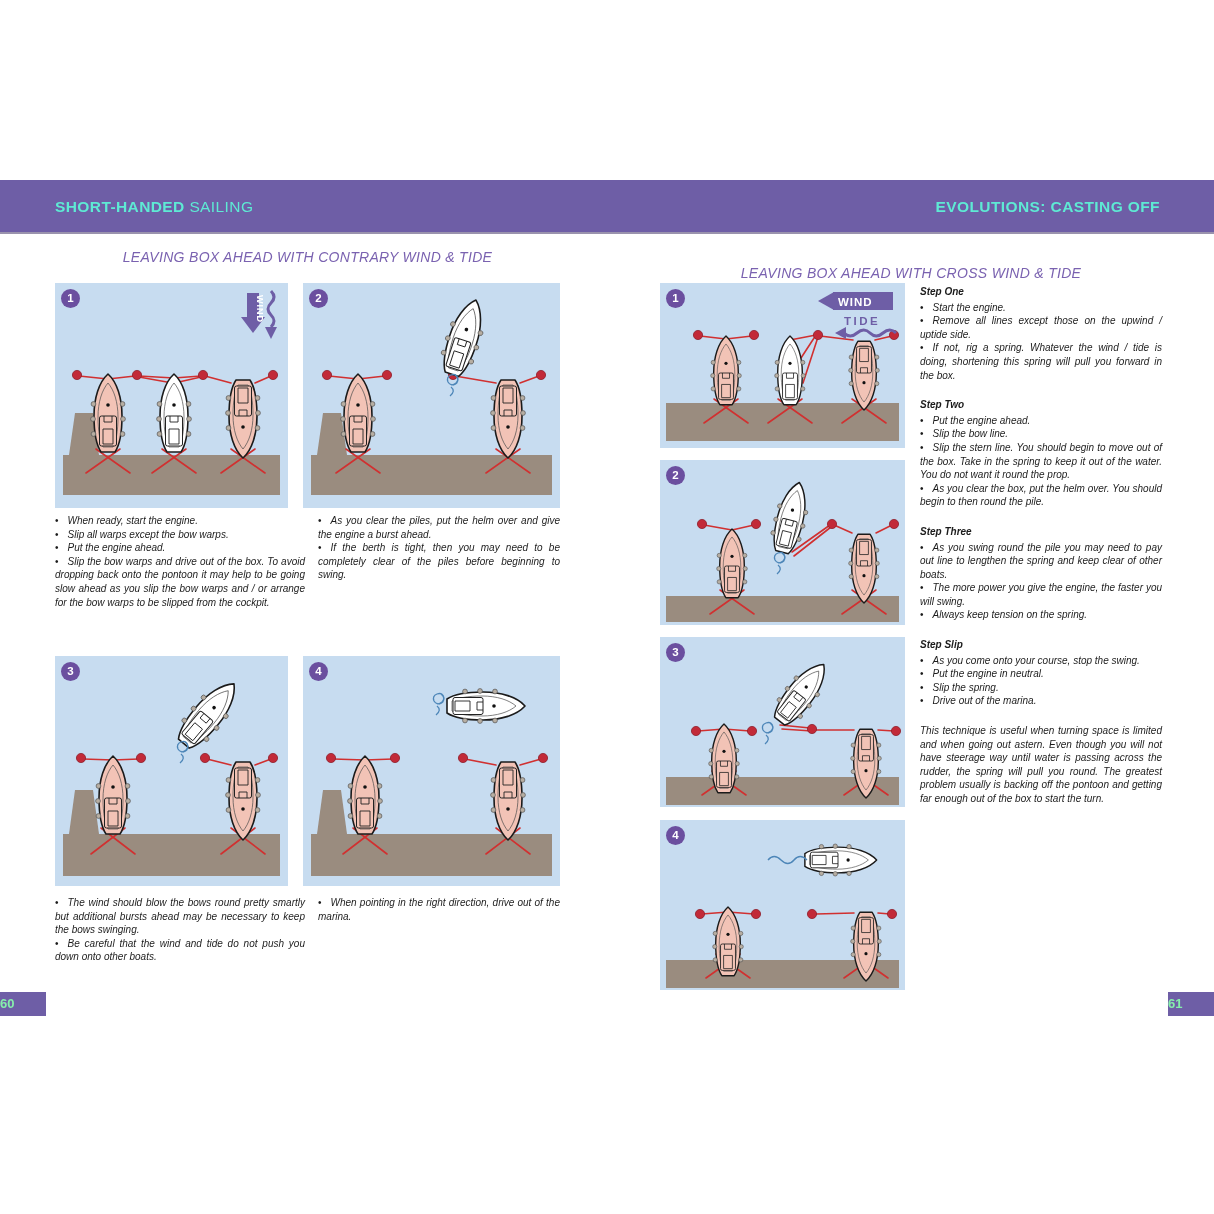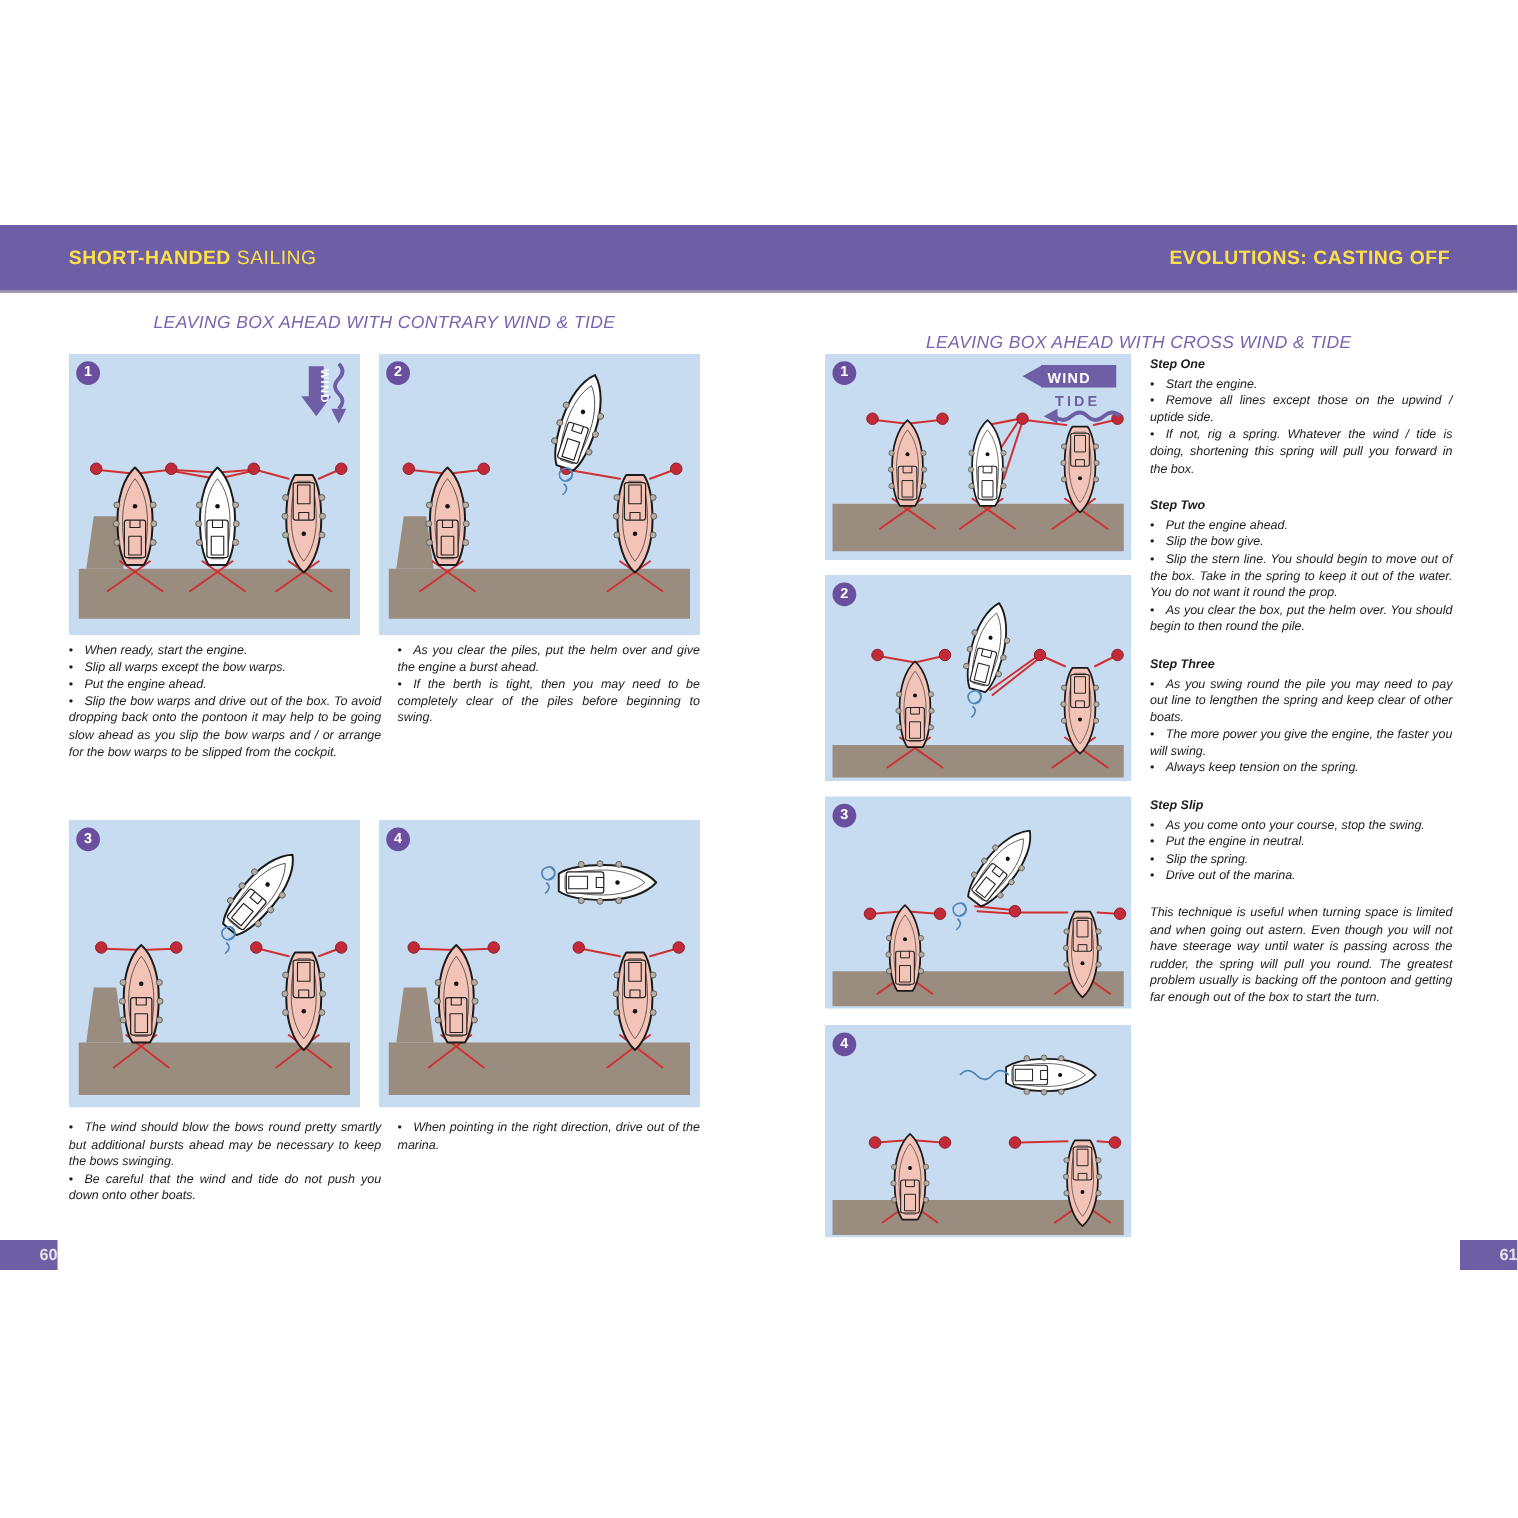--- a/index.html
+++ b/index.html
@@ -4,39 +4,39 @@
 <style>
   :root{
     --purple:#6e5ea6; --purple-deep:#6b4f9f; --title:#7a62b0;
     --panel-blue:#c7dcf0; --pontoon:#9a8c7f; --line-red:#d13030;
     --pile-red:#c22a38; --rope-blue:#4d86b8; --pink:#f2c3b6; --ink:#1c1c1c;
   }
   html,body{margin:0;padding:0;}
   body{background:#fff;font-family:"Liberation Sans", sans-serif;}
   .canvas{position:relative;width:1214px;height:1214px;background:#fff;overflow:hidden;}
   .header{position:absolute;left:0;top:180px;width:1214px;height:52px;background:var(--purple);
-          border-bottom:2px solid #9a93ad;color:#fde047;}
+          border-bottom:2px solid #9a93ad;color:#5eead4;}
   .header .h-left{position:absolute;left:55px;top:0;height:52px;line-height:54px;font-size:15.5px;letter-spacing:.4px;}
   .header .h-left b{font-weight:bold;}
   .header .h-right{position:absolute;right:54px;top:0;height:52px;line-height:54px;font-size:15.5px;font-weight:bold;letter-spacing:.4px;}
   .ptitle{position:absolute;top:249px;font-size:14px;font-weight:normal;font-style:italic;color:var(--title);
           text-align:center;letter-spacing:.3px;}
   .ptitle.l{left:55px;width:505px;} .ptitle.r{left:660px;width:502px;margin-top:16px;}
   .panel{position:absolute;}
   .panel svg{display:block;width:100%;height:100%;}
   .num{position:absolute;left:6px;top:6px;width:19px;height:19px;border-radius:50%;background:var(--purple-deep);
        color:#fff;font-size:11.5px;font-weight:bold;text-align:center;line-height:19px;}
   .caption,.textcol{position:absolute;font-size:10px;font-style:italic;color:var(--ink);line-height:1.36;text-align:justify;}
   .b{margin:0;}
   .b .dot{font-style:normal;padding-right:9px;}
   .step{margin-bottom:16px;}
   .step-h{font-weight:bold;margin-bottom:2px;}
   .closing{margin-top:14px;}
-  .pagenum{position:absolute;top:992px;width:46px;height:24px;background:var(--purple);color:#e5e5e5;
-           font-size:13px;font-weight:bold;text-align:right;line-height:24px;}
+  .pagenum{position:absolute;top:992px;width:46px;height:24px;background:var(--purple);color:#86efac;
+           font-size:13px;font-weight:bold;text-align:left;line-height:24px;}
   .pagenum.l{left:0;} .pagenum.r{left:1168px;}
 </style>
 </head>
 <body>
 
 <div class="canvas">
 
   <div class="header">
     <div class="h-left"><b>SHORT-HANDED</b><span> SAILING</span></div>
     <div class="h-right">EVOLUTIONS: CASTING OFF</div>
@@ -666,21 +666,21 @@
       <div>
           <div class="b"><span class="dot">•</span><span>Start the engine.</span></div>
           <div class="b"><span class="dot">•</span><span>Remove all lines except those on the upwind / uptide side.</span></div>
           <div class="b"><span class="dot">•</span><span>If not, rig a spring. Whatever the wind / tide is doing, shortening this spring will pull you forward in the box.</span></div>
         </div>
     </div>
     <div class="step">
       <div class="step-h">Step Two</div>
       <div>
           <div class="b"><span class="dot">•</span><span>Put the engine ahead.</span></div>
-          <div class="b"><span class="dot">•</span><span>Slip the bow give.</span></div>
+          <div class="b"><span class="dot">•</span><span>Slip the bow line.</span></div>
           <div class="b"><span class="dot">•</span><span>Slip the stern line. You should begin to move out of the box. Take in the spring to keep it out of the water. You do not want it round the prop.</span></div>
           <div class="b"><span class="dot">•</span><span>As you clear the box, put the helm over. You should begin to then round the pile.</span></div>
         </div>
     </div>
     <div class="step">
       <div class="step-h">Step Three</div>
       <div>
           <div class="b"><span class="dot">•</span><span>As you swing round the pile you may need to pay out line to lengthen the spring and keep clear of other boats.</span></div>
           <div class="b"><span class="dot">•</span><span>The more power you give the engine, the faster you will swing.</span></div>
           <div class="b"><span class="dot">•</span><span>Always keep tension on the spring.</span></div>

